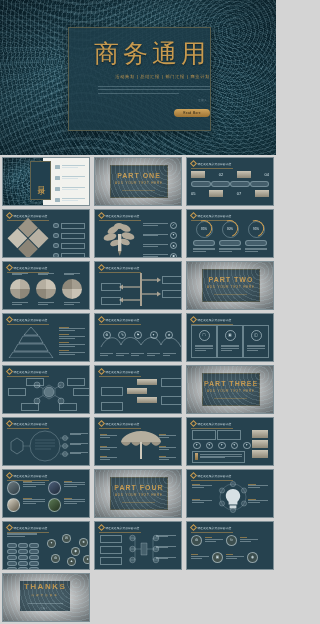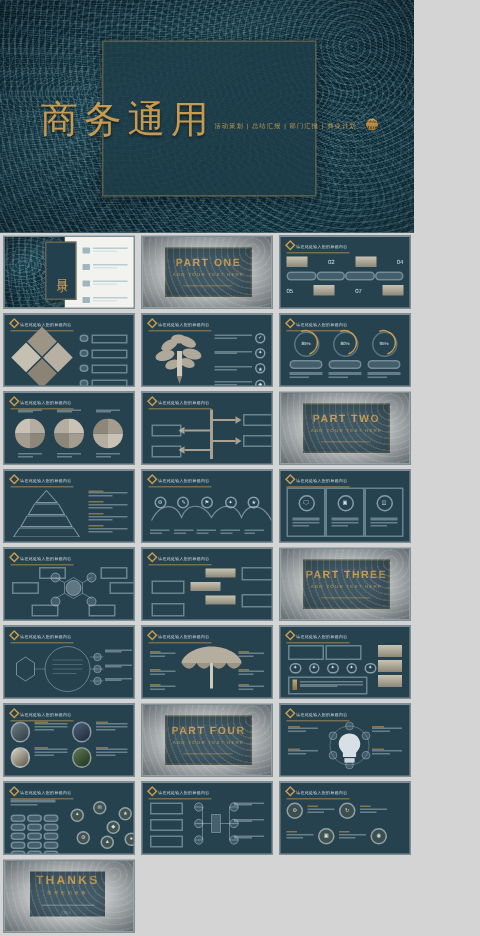--- a/index.html
+++ b/index.html
@@ -25,21 +25,21 @@
     pointer-events:none;
   }
 
   
   .hero{width:276px;height:155px;}
   .hero-card{
     position:absolute;left:68px;top:27px;width:141px;height:102px;
     background:rgba(30,60,73,.88);
     border:1px solid rgba(199,154,79,.35);
     box-shadow:0 2px 10px rgba(0,0,0,.45);
-    display:flex;flex-direction:row;align-items:center;justify-content:center;
+    display:flex;flex-direction:column;align-items:flex-end;justify-content:center;
     z-index:2;
   }
   .hero-title{
     font-family:"DejaVu Serif",serif;
     font-size:25px;letter-spacing:4px;color:#c79a4f;line-height:1;
     text-shadow:0 1px 2px rgba(0,0,0,.5);
     white-space:nowrap;
   }
   .hero-sub{font-size:4.2px;color:#c79a4f;letter-spacing:.7px;margin-top:8px;white-space:nowrap;}
   .hero-lines{margin-top:7px;width:112px;}

